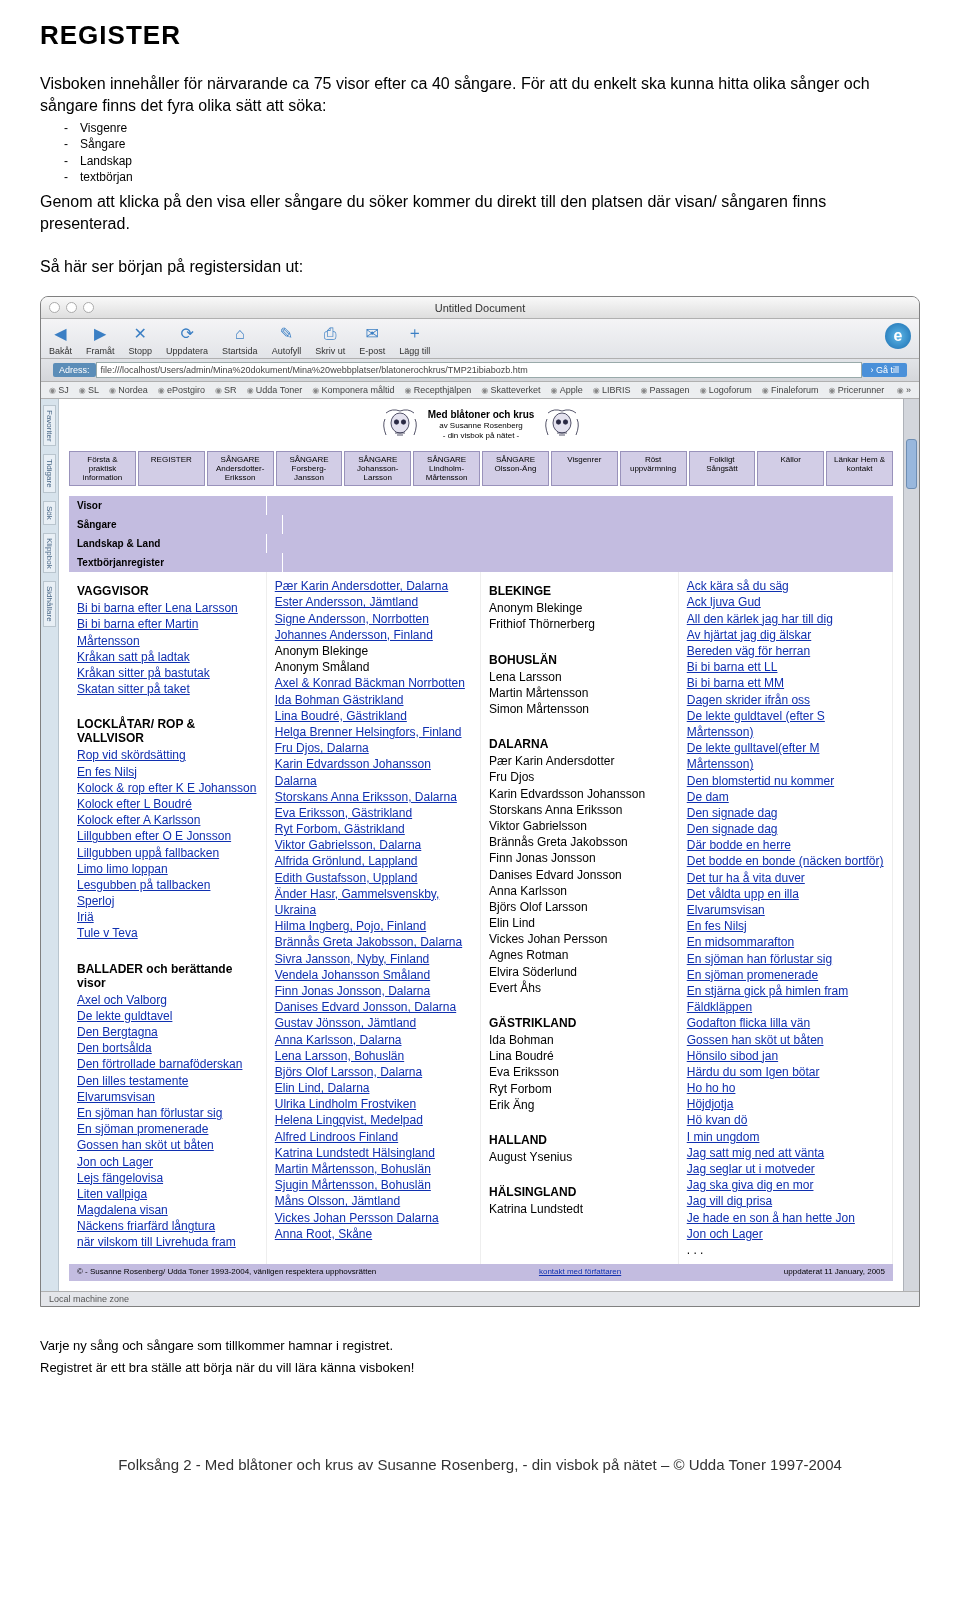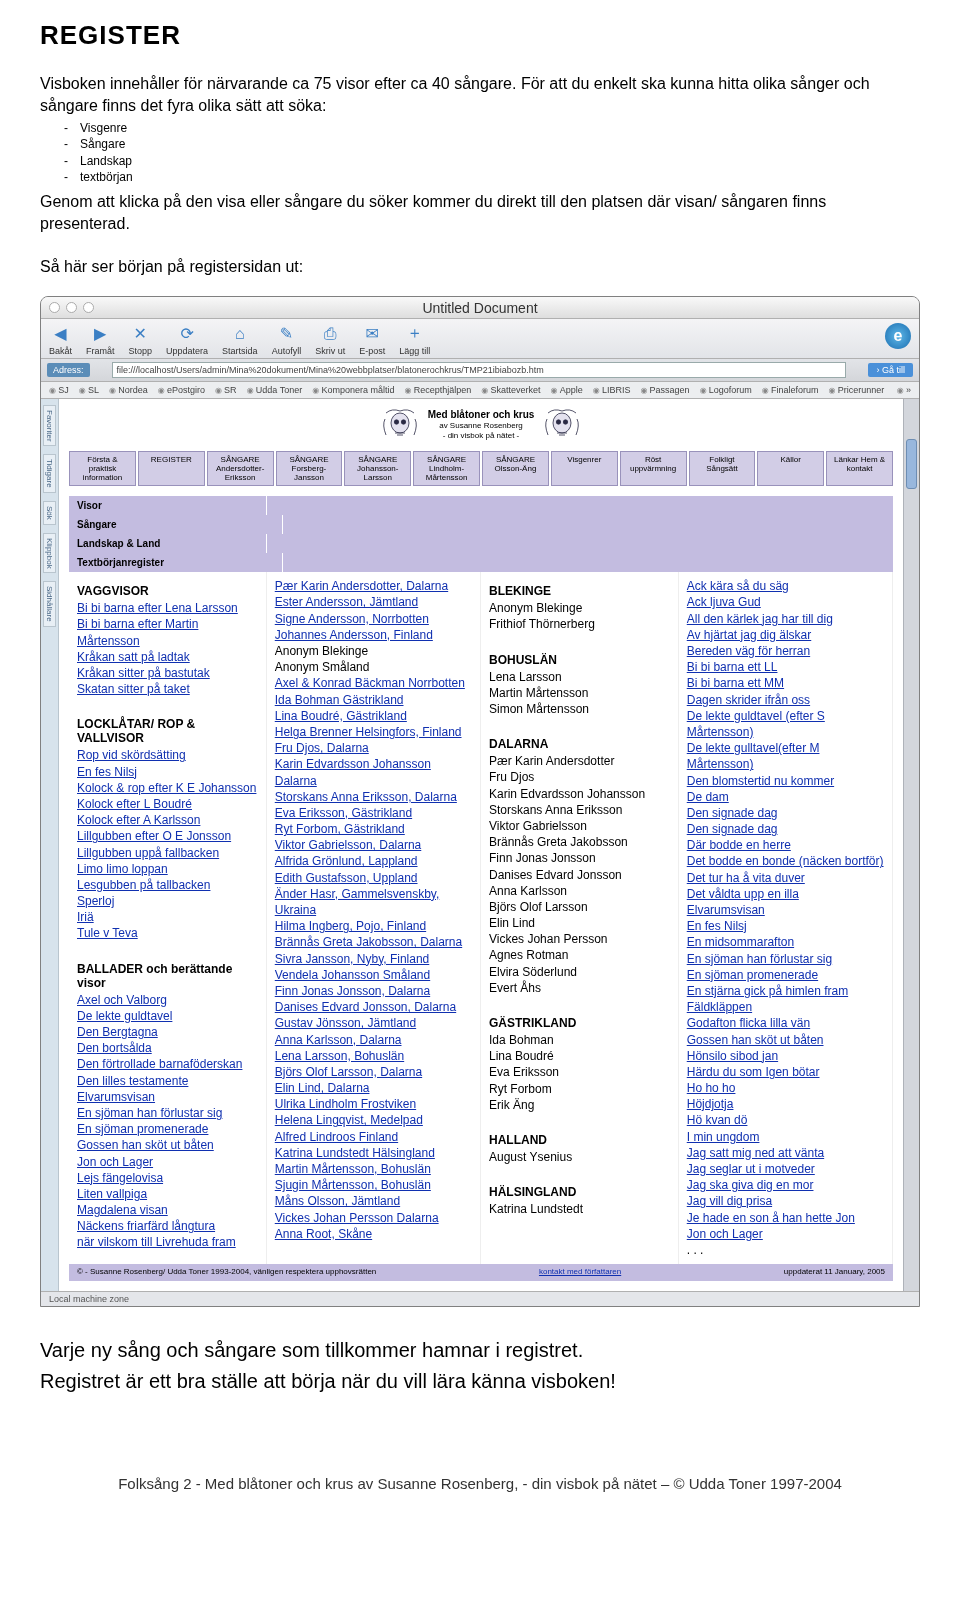--- a/index.html
+++ b/index.html
@@ -4,27 +4,27 @@
 <style>
 * { margin:0; padding:0; box-sizing:border-box; }
 body { font-family:Arial,Helvetica,sans-serif; background:#fff; color:#000; width:960px; margin:0 auto; }
 .page { padding:20px 40px 30px; }
 h1.title { font-size:26px; font-weight:bold; letter-spacing:1px; margin-bottom:22px; }
 .intro p { font-size:16px; line-height:1.35; margin-bottom:4px; }
 ul.crit { list-style:none; margin:2px 0 6px; }
 ul.crit li { font-size:12px; line-height:1.35; padding-left:40px; position:relative; }
 ul.crit li::before { content:"-"; position:absolute; left:24px; }
 .shot-wrap { margin:18px 0 30px; border:1px solid #808080; background:#e8e9eb; border-radius:8px 8px 0 0; overflow:hidden; }
-.mac-title { background:linear-gradient(#f9f9f9,#dedede); border-bottom:1px solid #b0b0b0; height:22px; position:relative; text-align:center; font-size:14px; line-height:22px; color:#333; }
+.mac-title { background:linear-gradient(#f9f9f9,#dedede); border-bottom:1px solid #b0b0b0; height:22px; position:relative; text-align:center; font-size:11px; line-height:22px; color:#333; }
 .mac-dots { position:absolute; left:8px; top:5px; display:flex; gap:6px; }
 .mac-dots span { width:11px; height:11px; border-radius:50%; background:#fff; border:1px solid #aaa; }
 .toolbar { background:linear-gradient(#f4f4f6,#e2e4e8); border-bottom:1px solid #b0b0b0; padding:4px 8px 2px; display:flex; gap:14px; }
 .tbtn { display:flex; flex-direction:column; align-items:center; font-size:9px; color:#333; gap:1px; }
 .tbtn .ico { width:22px; height:22px; display:flex; align-items:center; justify-content:center; font-size:16px; }
-.addr { display:flex; align-items:center; background:linear-gradient(#e2e4e8,#d4d6da); border-bottom:1px solid #b0b0b0; padding:3px 6px; gap:22px; }
+.addr { display:flex; align-items:center; background:linear-gradient(#e2e4e8,#d4d6da); border-bottom:1px solid #b0b0b0; padding:3px 12px; gap:0; }
 .addr-label { font-size:9px; color:#fff; background:#5b8db8; padding:2px 6px; border-radius:2px; }
 .addr-input { flex:1; background:#fff; border:1px solid #9aa; font-size:9px; padding:2px 4px; color:#444; }
 .go-btn { font-size:9px; color:#fff; background:#4a90d9; padding:2px 8px; border-radius:2px; }
 .fav-bar { background:#eceef0; border-bottom:1px solid #b0b0b0; padding:3px 8px; font-size:9px; color:#444; display:flex; gap:10px; flex-wrap:wrap; }
 .fav-bar span::before { content:"◉ "; color:#888; font-size:8px; }
 .content-row { display:flex; background:#fff; }
 .side { width:18px; background:#d7e3ec; border-right:1px solid #b9c5ce; display:flex; flex-direction:column; align-items:center; padding-top:6px; gap:8px; }
 .side-tab { writing-mode:vertical-rl; font-size:8px; color:#4a6887; background:#e8eff5; border:1px solid #b9c5ce; padding:4px 1px; }
 .main { flex:1; background:#fff; padding:6px 10px 10px; }
 .logo-row { display:flex; align-items:center; justify-content:center; gap:8px; margin-bottom:6px; }
@@ -40,21 +40,21 @@
 .cols-body { display:flex; font-size:12px; color:#1a3b9c; background:#fff; min-height:470px; }
 .cols-body > div { padding:6px 8px; border-right:1px solid #eee; }
 .cb1{width:24%;} .cb2{width:26%;} .cb3{width:24%;} .cb4{width:26%;}
 .grp { color:#000; font-weight:bold; margin-top:6px; margin-bottom:2px; }
 .lnk { color:#1030b0; text-decoration:underline; display:block; line-height:1.35; cursor:pointer; }
 .plain { color:#000; display:block; line-height:1.35; }
 .footbar { background:#c3bce0; display:flex; justify-content:space-between; font-size:8px; padding:3px 8px; }
 .status { background:#e4e6ea; border-top:1px solid #b0b0b0; font-size:9px; padding:2px 8px; color:#555; }
 .scroll-col { width:16px; background:#d3d6dc; border-left:1px solid #aeb2b9; position:relative; }
 .scroll-thumb { position:absolute; top:40px; left:2px; right:2px; height:50px; background:#98b7dd; border:1px solid #6d8db3; border-radius:3px; }
-.after p { font-size:20px; line-height:1.35; margin-bottom:4px; }
+.after p { font-size:13px; line-height:1.35; margin-bottom:4px; }
 .footer { text-align:center; font-size:15px; color:#333; margin-top:80px; }
 </style>
 </head>
 <body>
 
 <div class="page">
   <h1 class="title">REGISTER</h1>
 
   <div class="intro">
     <p>Visboken innehåller för närvarande ca 75 visor efter ca 40 sångare. För att du enkelt ska kunna hitta olika sånger och sångare finns det fyra olika sätt att söka:</p>

